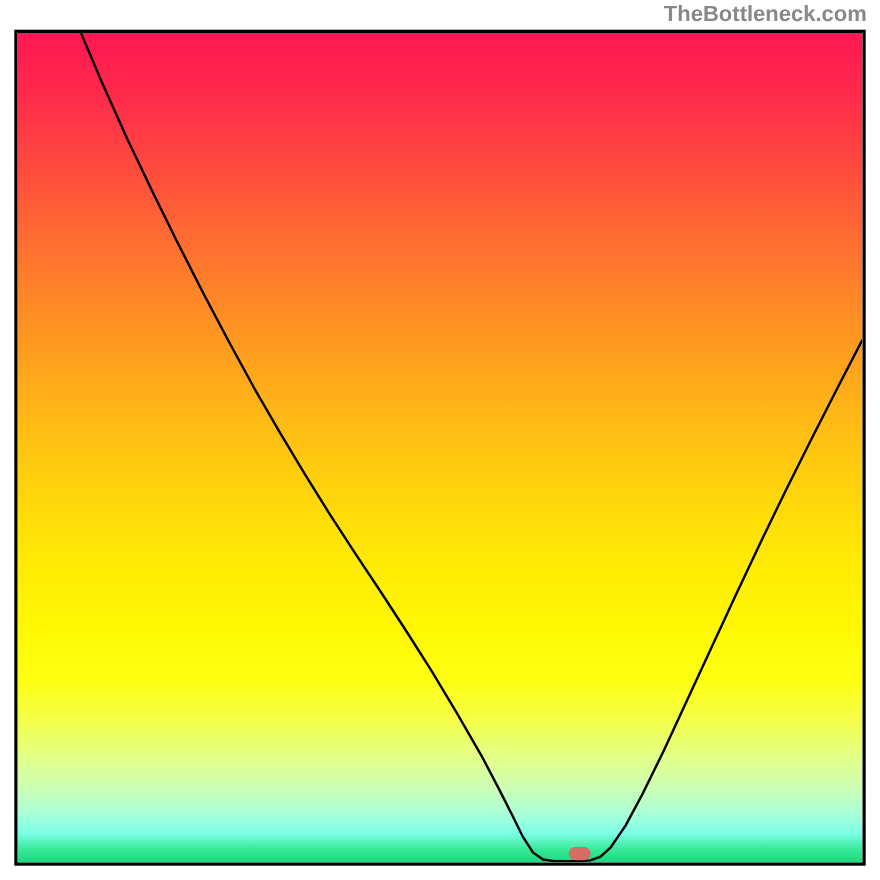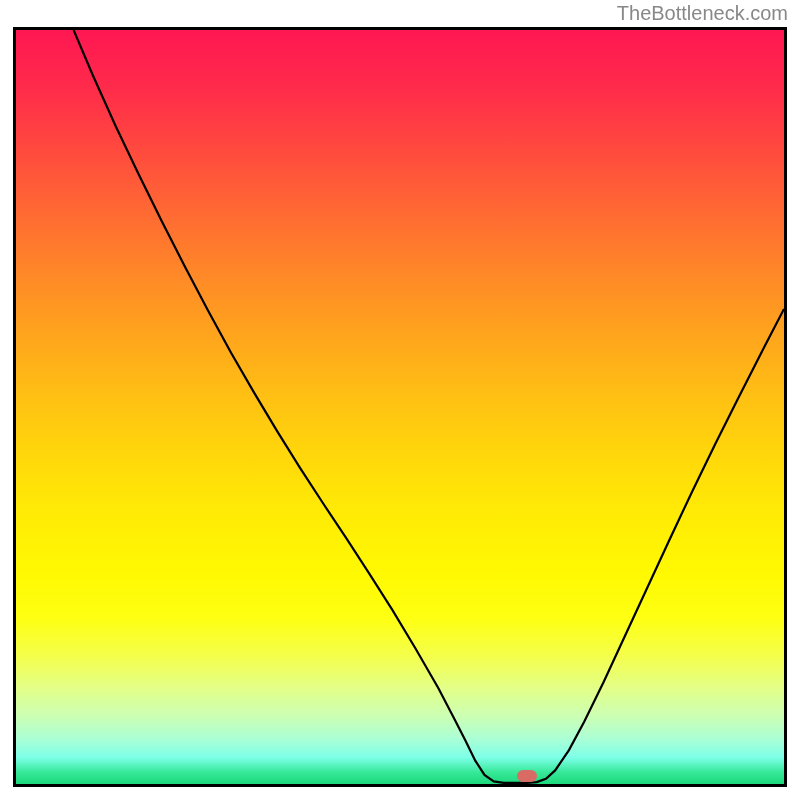--- a/index.html
+++ b/index.html
@@ -13,21 +13,21 @@
     width: 800px;
     height: 800px;
     background: #ffffff;
   }
   .watermark {
     position: absolute;
     top: 2px;
     right: 12px;
     font-size: 20px;
     color: #888888;
-    font-weight: normal;
+    font-weight: bold;
     z-index: 10;
   }
   .plot-area {
     position: absolute;
     top: 27px;
     left: 13px;
     width: 774px;
     height: 760px;
     border: 3px solid #000000;
     box-sizing: border-box;

